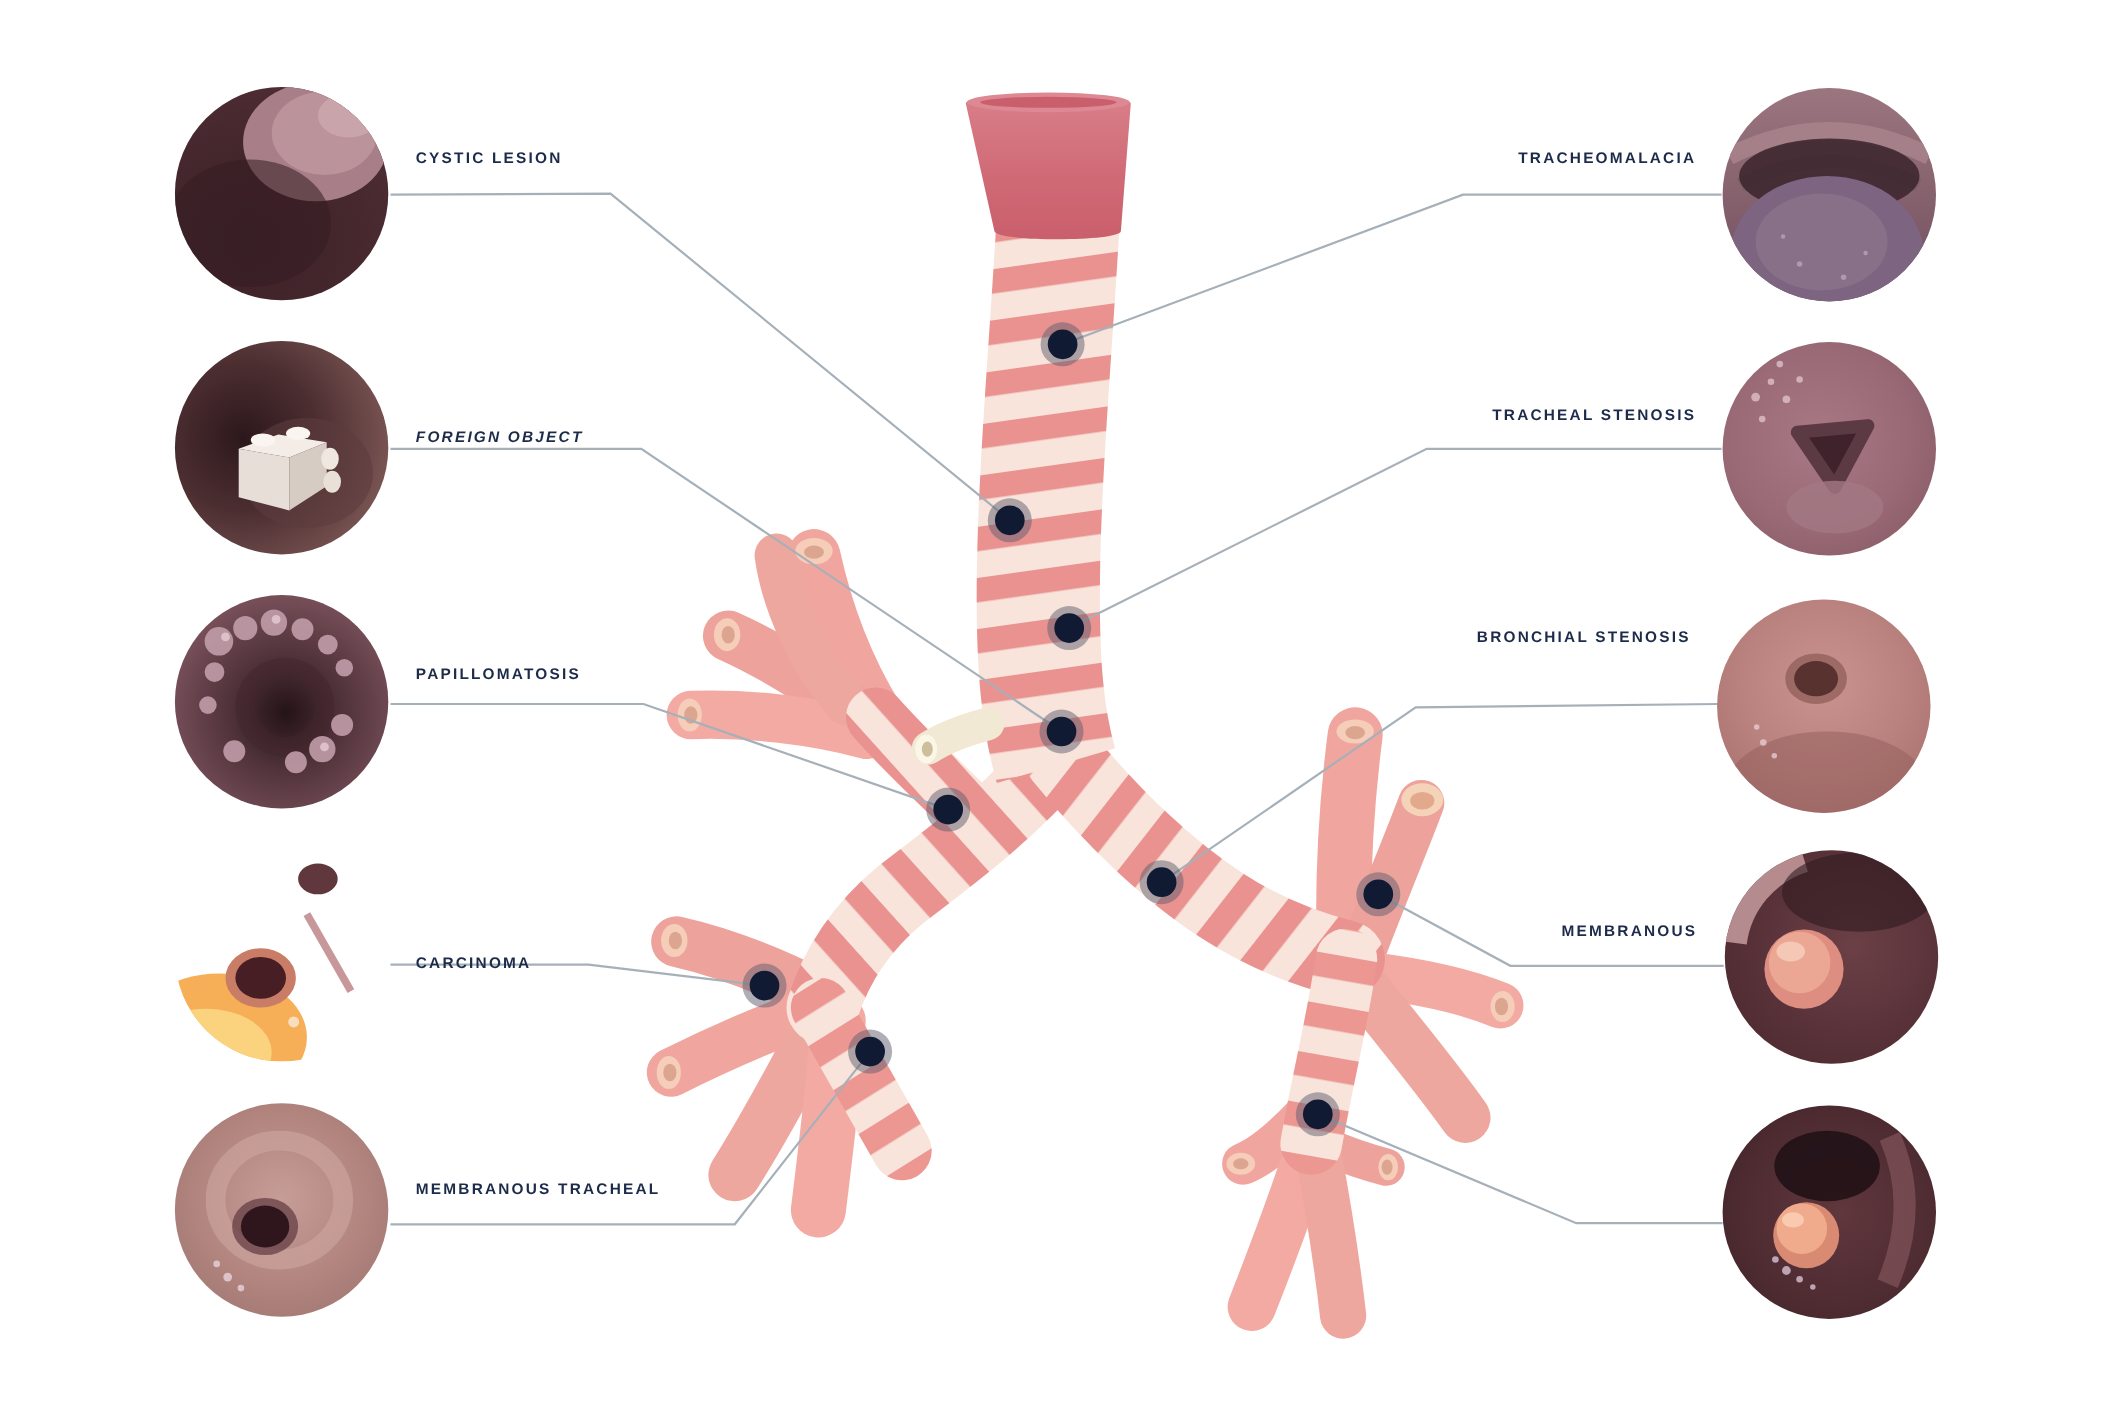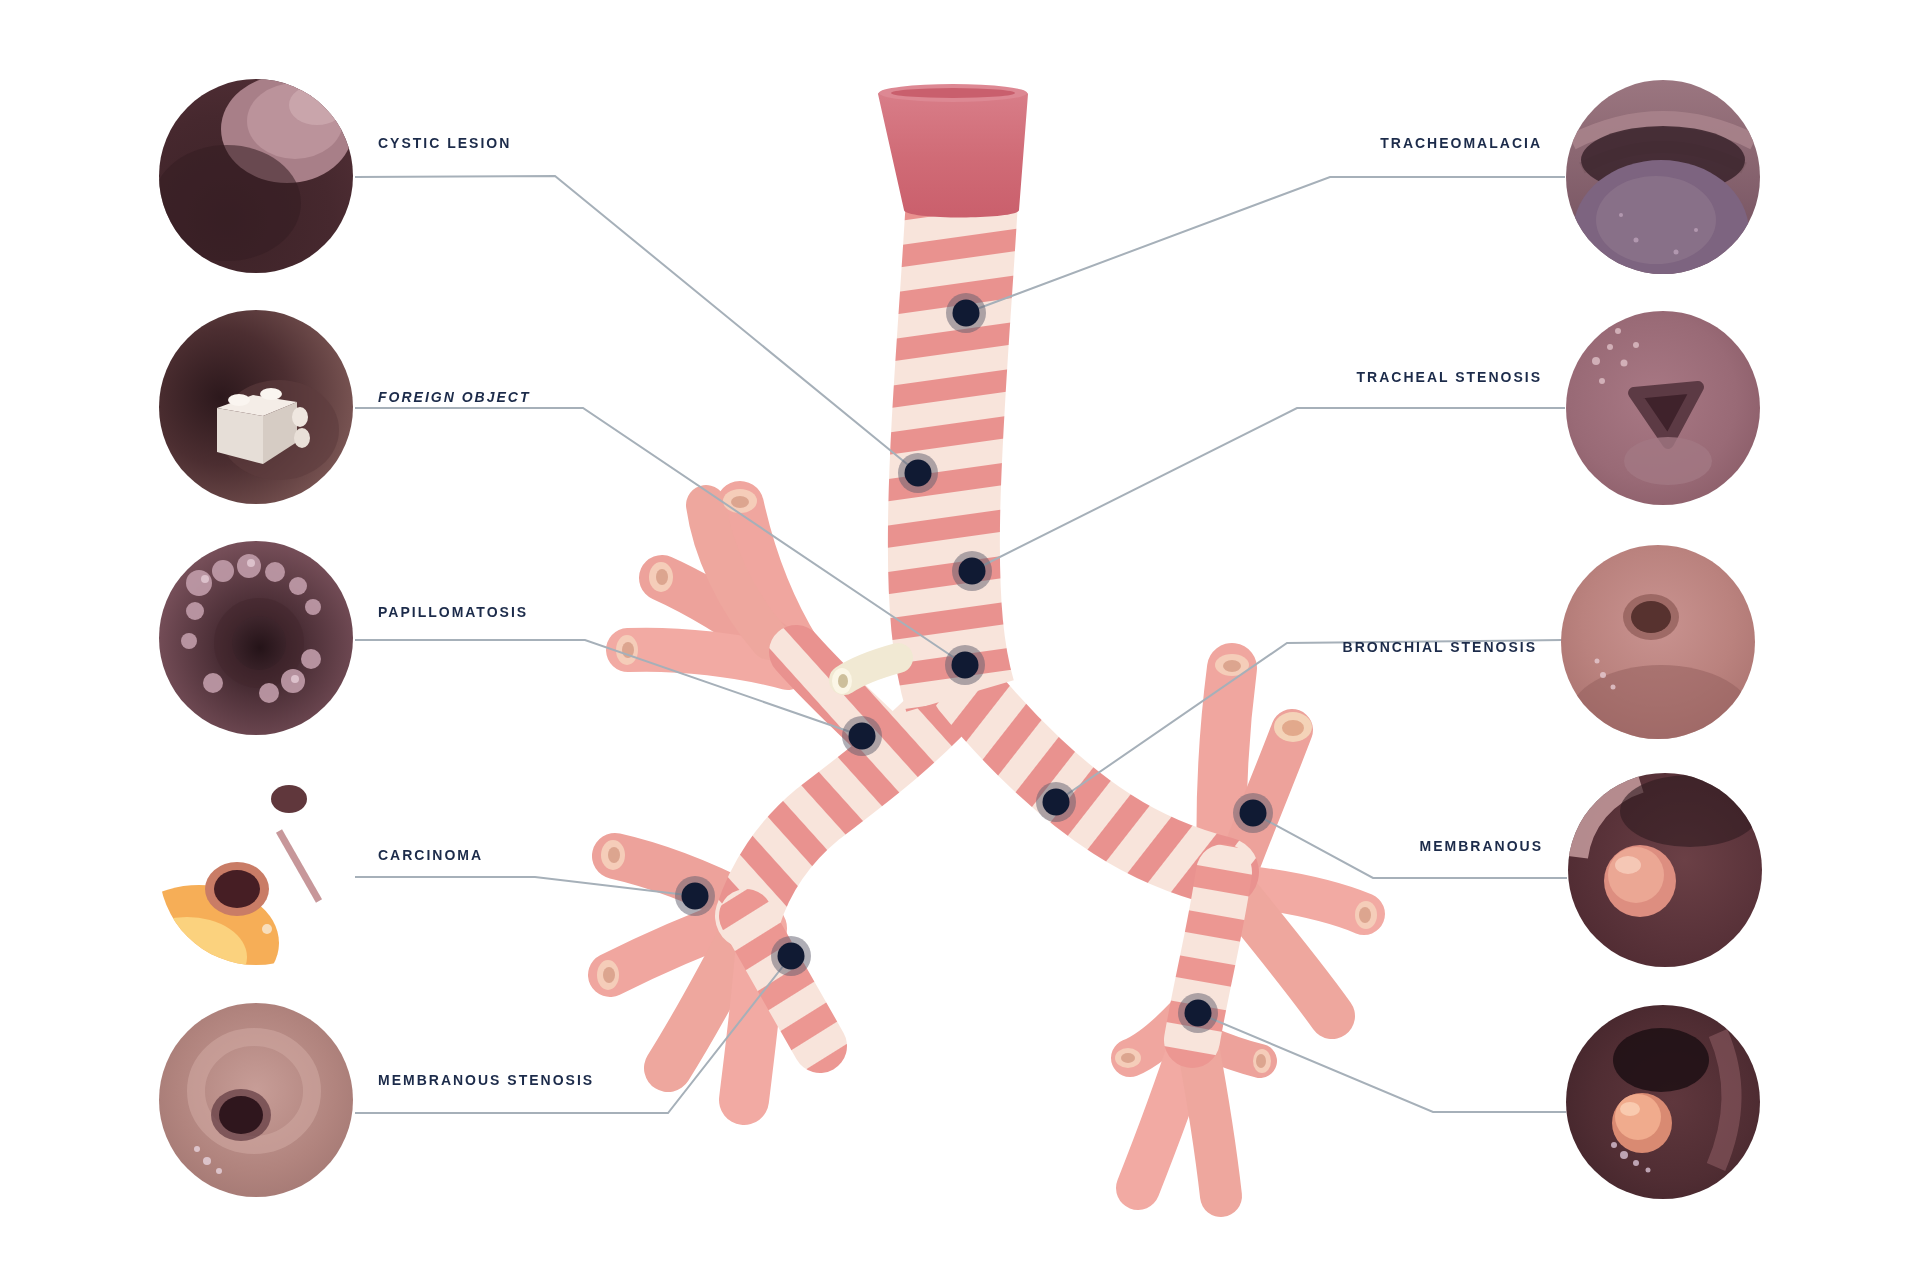--- a/index.html
+++ b/index.html
@@ -303,21 +303,21 @@
           <circle cx="70" cy="158" r="3"></circle>
           <circle cx="48" cy="140" r="3"></circle>
           <circle cx="82" cy="165" r="2.5"></circle>
         </g>
     </svg>
   </div>
 
   <div class="lbl" style="left:378px;top:130px;">CYSTIC LESION</div>
   <div class="lbl" style="left:378px;top:384px;font-style:italic;">FOREIGN OBJECT</div>
   <div class="lbl" style="left:378px;top:599px;">PAPILLOMATOSIS</div>
-  <div class="lbl" style="left:378px;top:842px;">CARCINOMA</div>
-  <div class="lbl" style="left:378px;top:1067px;">MEMBRANOUS STENOSIS</div>
+  <div class="lbl" style="left:378px;top:862px;">CARCINOMA</div>
+  <div class="lbl" style="left:378px;top:1067px;">MEMBRANOUS TRACHEAL</div>
 
   <div class="lbl right" style="right:378px;top:130px;">TRACHEOMALACIA</div>
   <div class="lbl right" style="right:378px;top:364px;">TRACHEAL STENOSIS</div>
-  <div class="lbl right" style="right:383px;top:634px;">BRONCHIAL STENOSIS</div>
+  <div class="lbl right" style="right:383px;top:566px;">BRONCHIAL STENOSIS</div>
   <div class="lbl right" style="right:377px;top:833px;">MEMBRANOUS</div>
 
 </div>
 
 </body></html>

